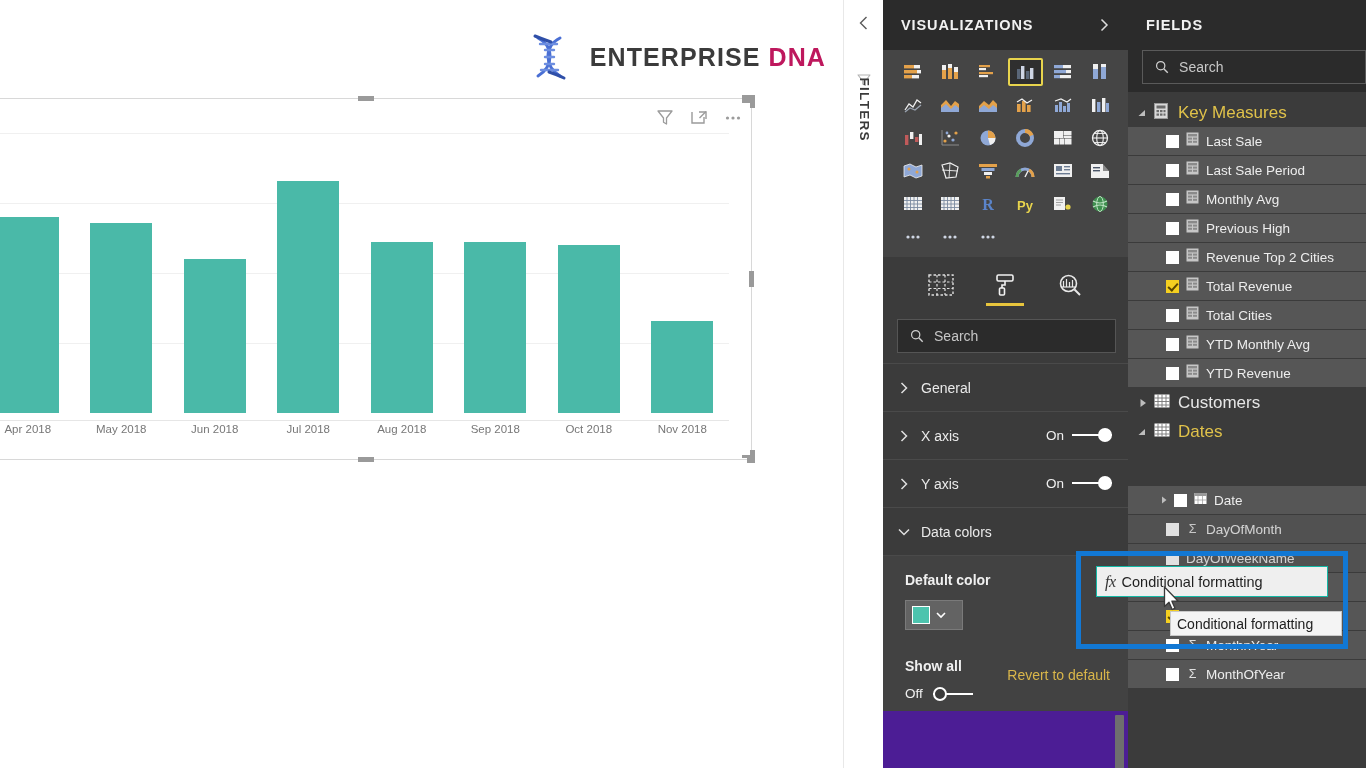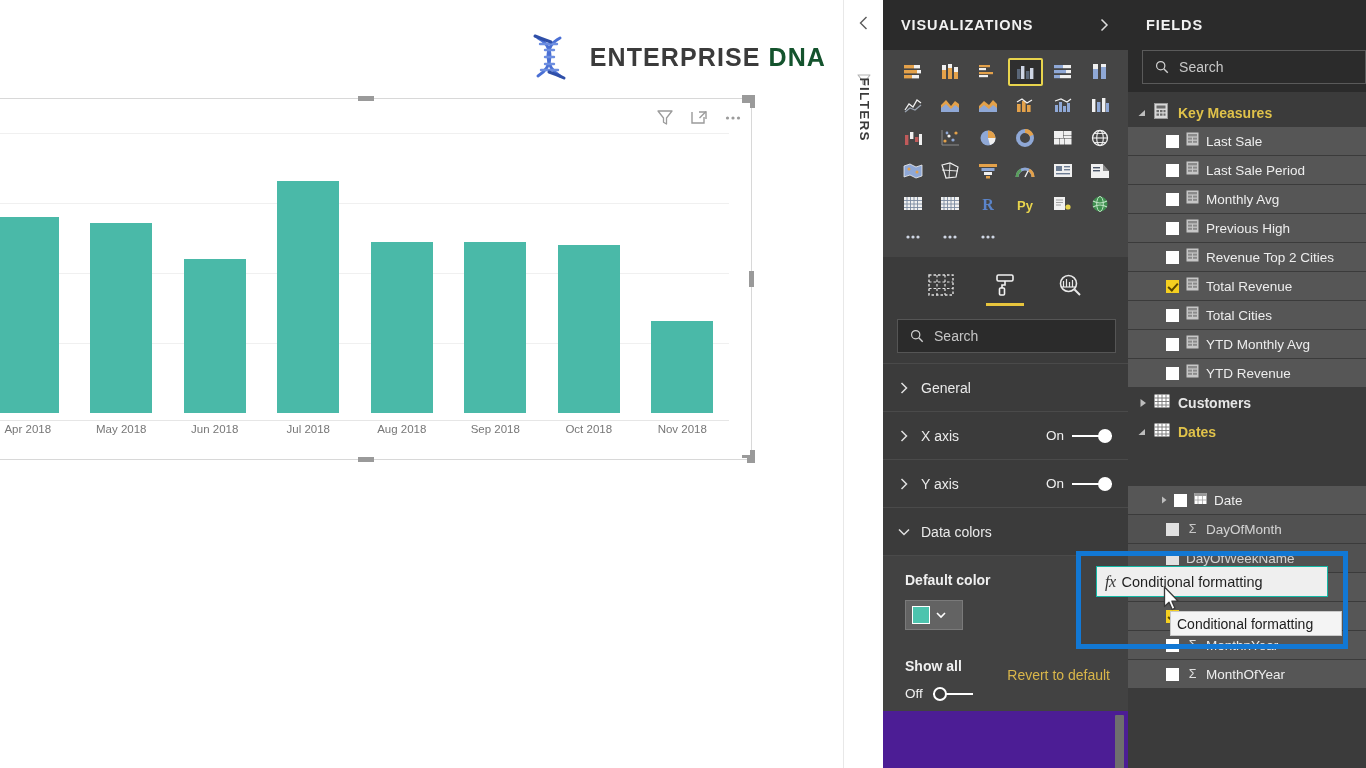--- a/index.html
+++ b/index.html
@@ -19,21 +19,21 @@
   }
   .brand {
     position: absolute; right: 17px; top: 32px;
     display: flex; align-items: center; gap: 14px;
   }
   .brand-mark { width: 52px; height: 50px; display: block; }
   .brand-text {
     font-size: 25px; font-weight: bold; letter-spacing: 1.1px;
     color: #3b3b3b; white-space: nowrap;
   }
-  .brand-text .dna { color: #14532d; font-weight: bold; }
+  .brand-text .dna { color: #be185d; font-weight: bold; }
 
   
   .visual {
     position: absolute; left: -20px; top: 98px; width: 772px; height: 362px;
     background: #ffffff;
     border: 1px solid #d8d8d8;
   }
   .visual-header {
     position: absolute; right: 8px; top: 8px;
     display: flex; align-items: center; gap: 14px;
@@ -170,21 +170,21 @@
   .fmt-row {
     height: 48px; display: flex; align-items: center;
     padding: 0 16px 0 14px; cursor: pointer;
     border-top: 1px solid #4a4a4a;
     background: #3b3b3b;
   }
   .fmt-row .caret { width: 14px; margin-right: 10px; flex: 0 0 14px; }
   .fmt-row .fmt-label {
     font-size: 14px; color: #eaeaea; flex: 1 1 auto;
   }
-  .toggle-wrap { display: flex; align-items: flex-end; gap: 8px; }
+  .toggle-wrap { display: flex; align-items: flex-start; gap: 8px; }
   .toggle-state { font-size: 13.5px; color: #f0f0f0; }
   .toggle {
     position: relative; width: 40px; height: 14px;
   }
   .toggle .track {
     position: absolute; left: 0; right: 0; top: 6px; height: 2px; background: #ffffff;
   }
   .toggle .knob {
     position: absolute; top: 0; width: 14px; height: 14px; border-radius: 50%;
     background: #ffffff;
@@ -240,21 +240,21 @@
   .fields-search input::placeholder { color: #c8c8c8; }
 
   .fields-list { padding-top: 6px; }
   .tbl-row {
     height: 29px; display: flex; align-items: center;
     padding-left: 8px; cursor: pointer; background: #3b3b3b;
   }
   .tbl-row .tri { width: 14px; flex: 0 0 14px; }
   .tbl-row .tbl-icon { width: 16px; margin: 0 8px 0 4px; flex: 0 0 16px; }
   .tbl-row .tbl-name {
-    font-size: 14px; color: #e6e6e6; font-weight: bold;
+    font-size: 17px; color: #e6e6e6; font-weight: normal;
   }
   .tbl-row.expanded .tbl-name { color: #e0c24a; }
 
   .fld-row {
     height: 29px; display: flex; align-items: center;
     padding-left: 38px; cursor: pointer;
     background: #565656; border-bottom: 1px solid #3b3b3b;
   }
   .fld-row.nested { padding-left: 30px; margin-top: 40px; }
   .fld-row .sub-tri { width: 12px; flex: 0 0 12px; margin-right: 4px; }

